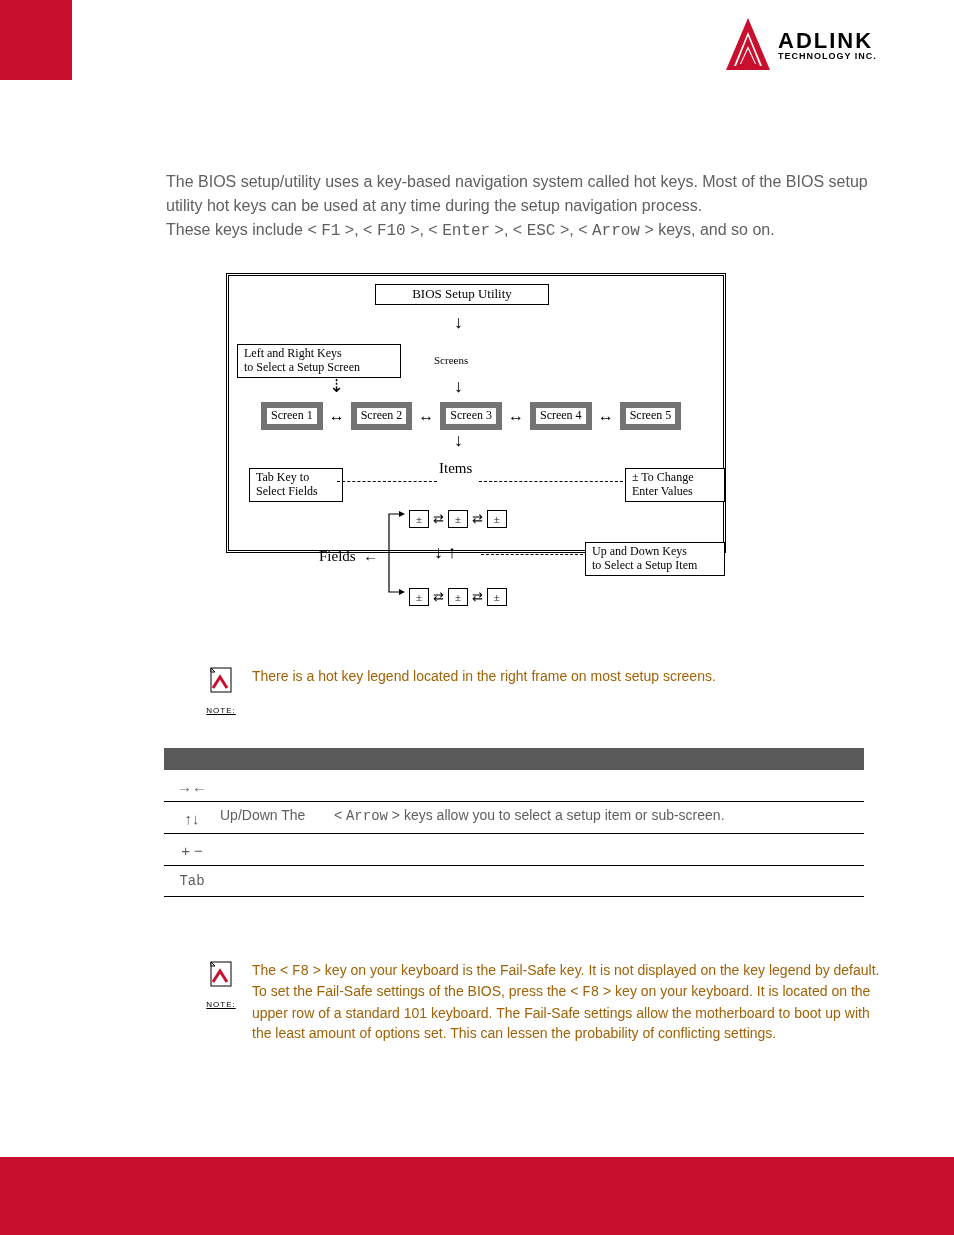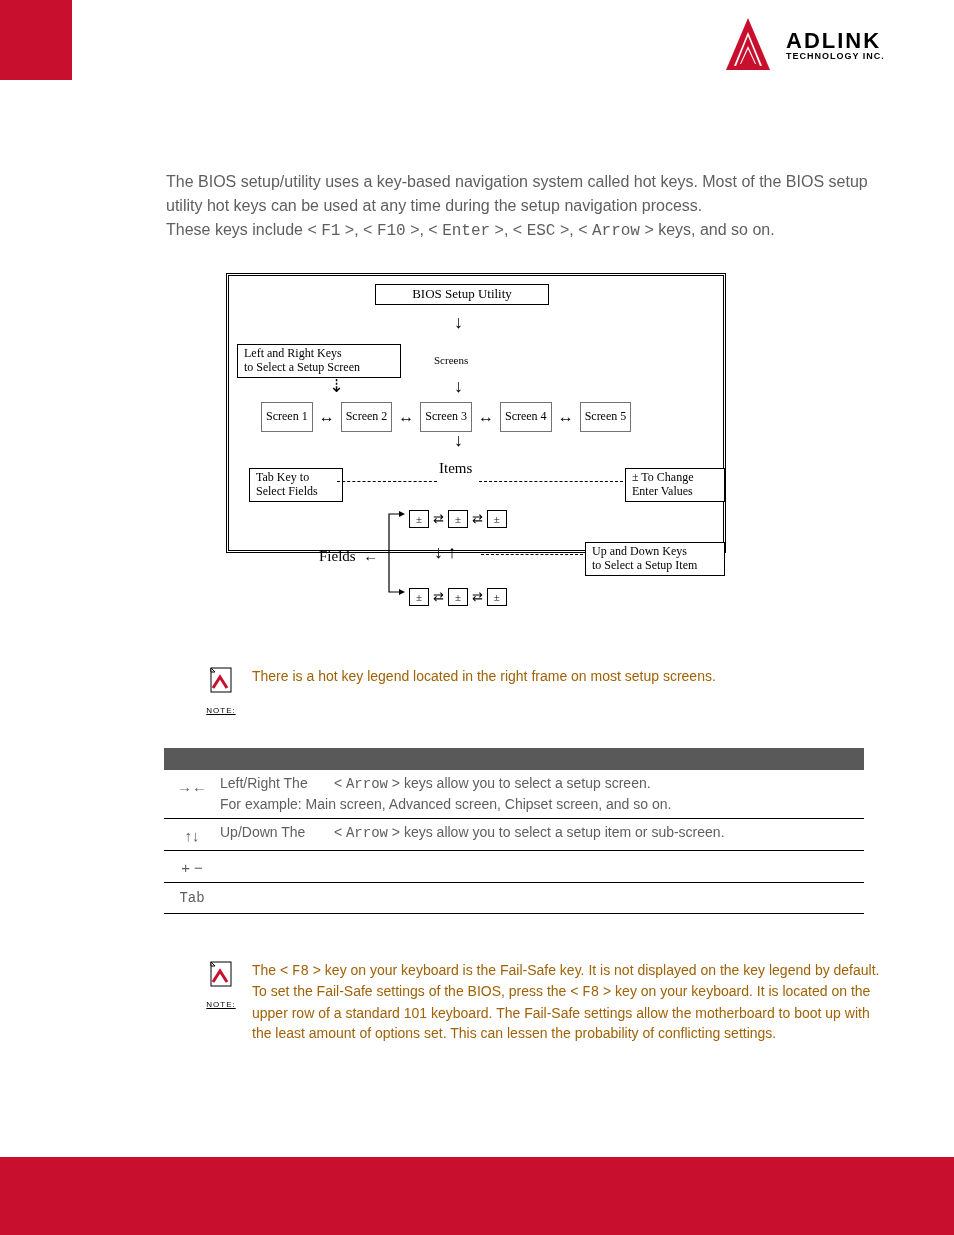--- a/index.html
+++ b/index.html
@@ -28,21 +28,21 @@
     background: #c8102e;
   }
   .logo {
     position: absolute;
     top: 18px;
     right: 20px;
     width: 208px;
     height: 60px;
   }
   .logo-inner {
-    display: flex; align-items: center; gap: 16px;
+    display: flex; align-items: center; gap: 8px;
   }
   .logo-txt {
     line-height: 1.05;
     color: #000;
     font-weight: 900;
   }
   .logo-txt .l1 {
     font-size: 22px;
     letter-spacing: 2px;
   }
@@ -88,23 +88,23 @@
     text-align: center;
   }
   .arrow {
     font-size: 16px;
     font-family: Arial, sans-serif;
   }
   .down-arrow {
     font-size: 18px;
   }
   .scr {
-    border: 1px solid #737373;
+    border: 6px solid #737373;
     background: #fff;
-    padding: 7px 4px;
+    padding: 1px 4px;
     font-size: 12px;
   }
   .field-cell {
     border: 1px solid #000;
     background: #fff;
     width: 18px; height: 16px;
     font-size: 11px;
     display: inline-flex;
     align-items: center; justify-content: center;
   }
@@ -279,25 +279,20 @@
       <div class="nlabel">NOTE:</div>
     </div>
     <div class="note-text">There is a hot key legend located in the right frame on most setup screens.</div>
   </div>
 
   <div class="table-area">
     <div class="thead-bar"></div>
 
     <div class="trow">
       <div class="c1">→←</div>
-      <div class="c2">
-        <span class="lbl">Left/Right The </span>
-        <span>&lt; </span><span class="mono">Arrow</span><span> &gt; keys allow you to select a setup screen.</span><br>
-        <span>For example: Main screen, Advanced screen, Chipset screen, and so on.</span>
-      </div>
     </div>
 
     <div class="trow">
       <div class="c1">↑↓</div>
       <div class="c2">
         <span class="lbl">Up/Down The </span>
         <span>&lt; </span><span class="mono">Arrow</span><span> &gt; keys allow you to select a setup item or sub-screen.</span>
       </div>
     </div>
 

